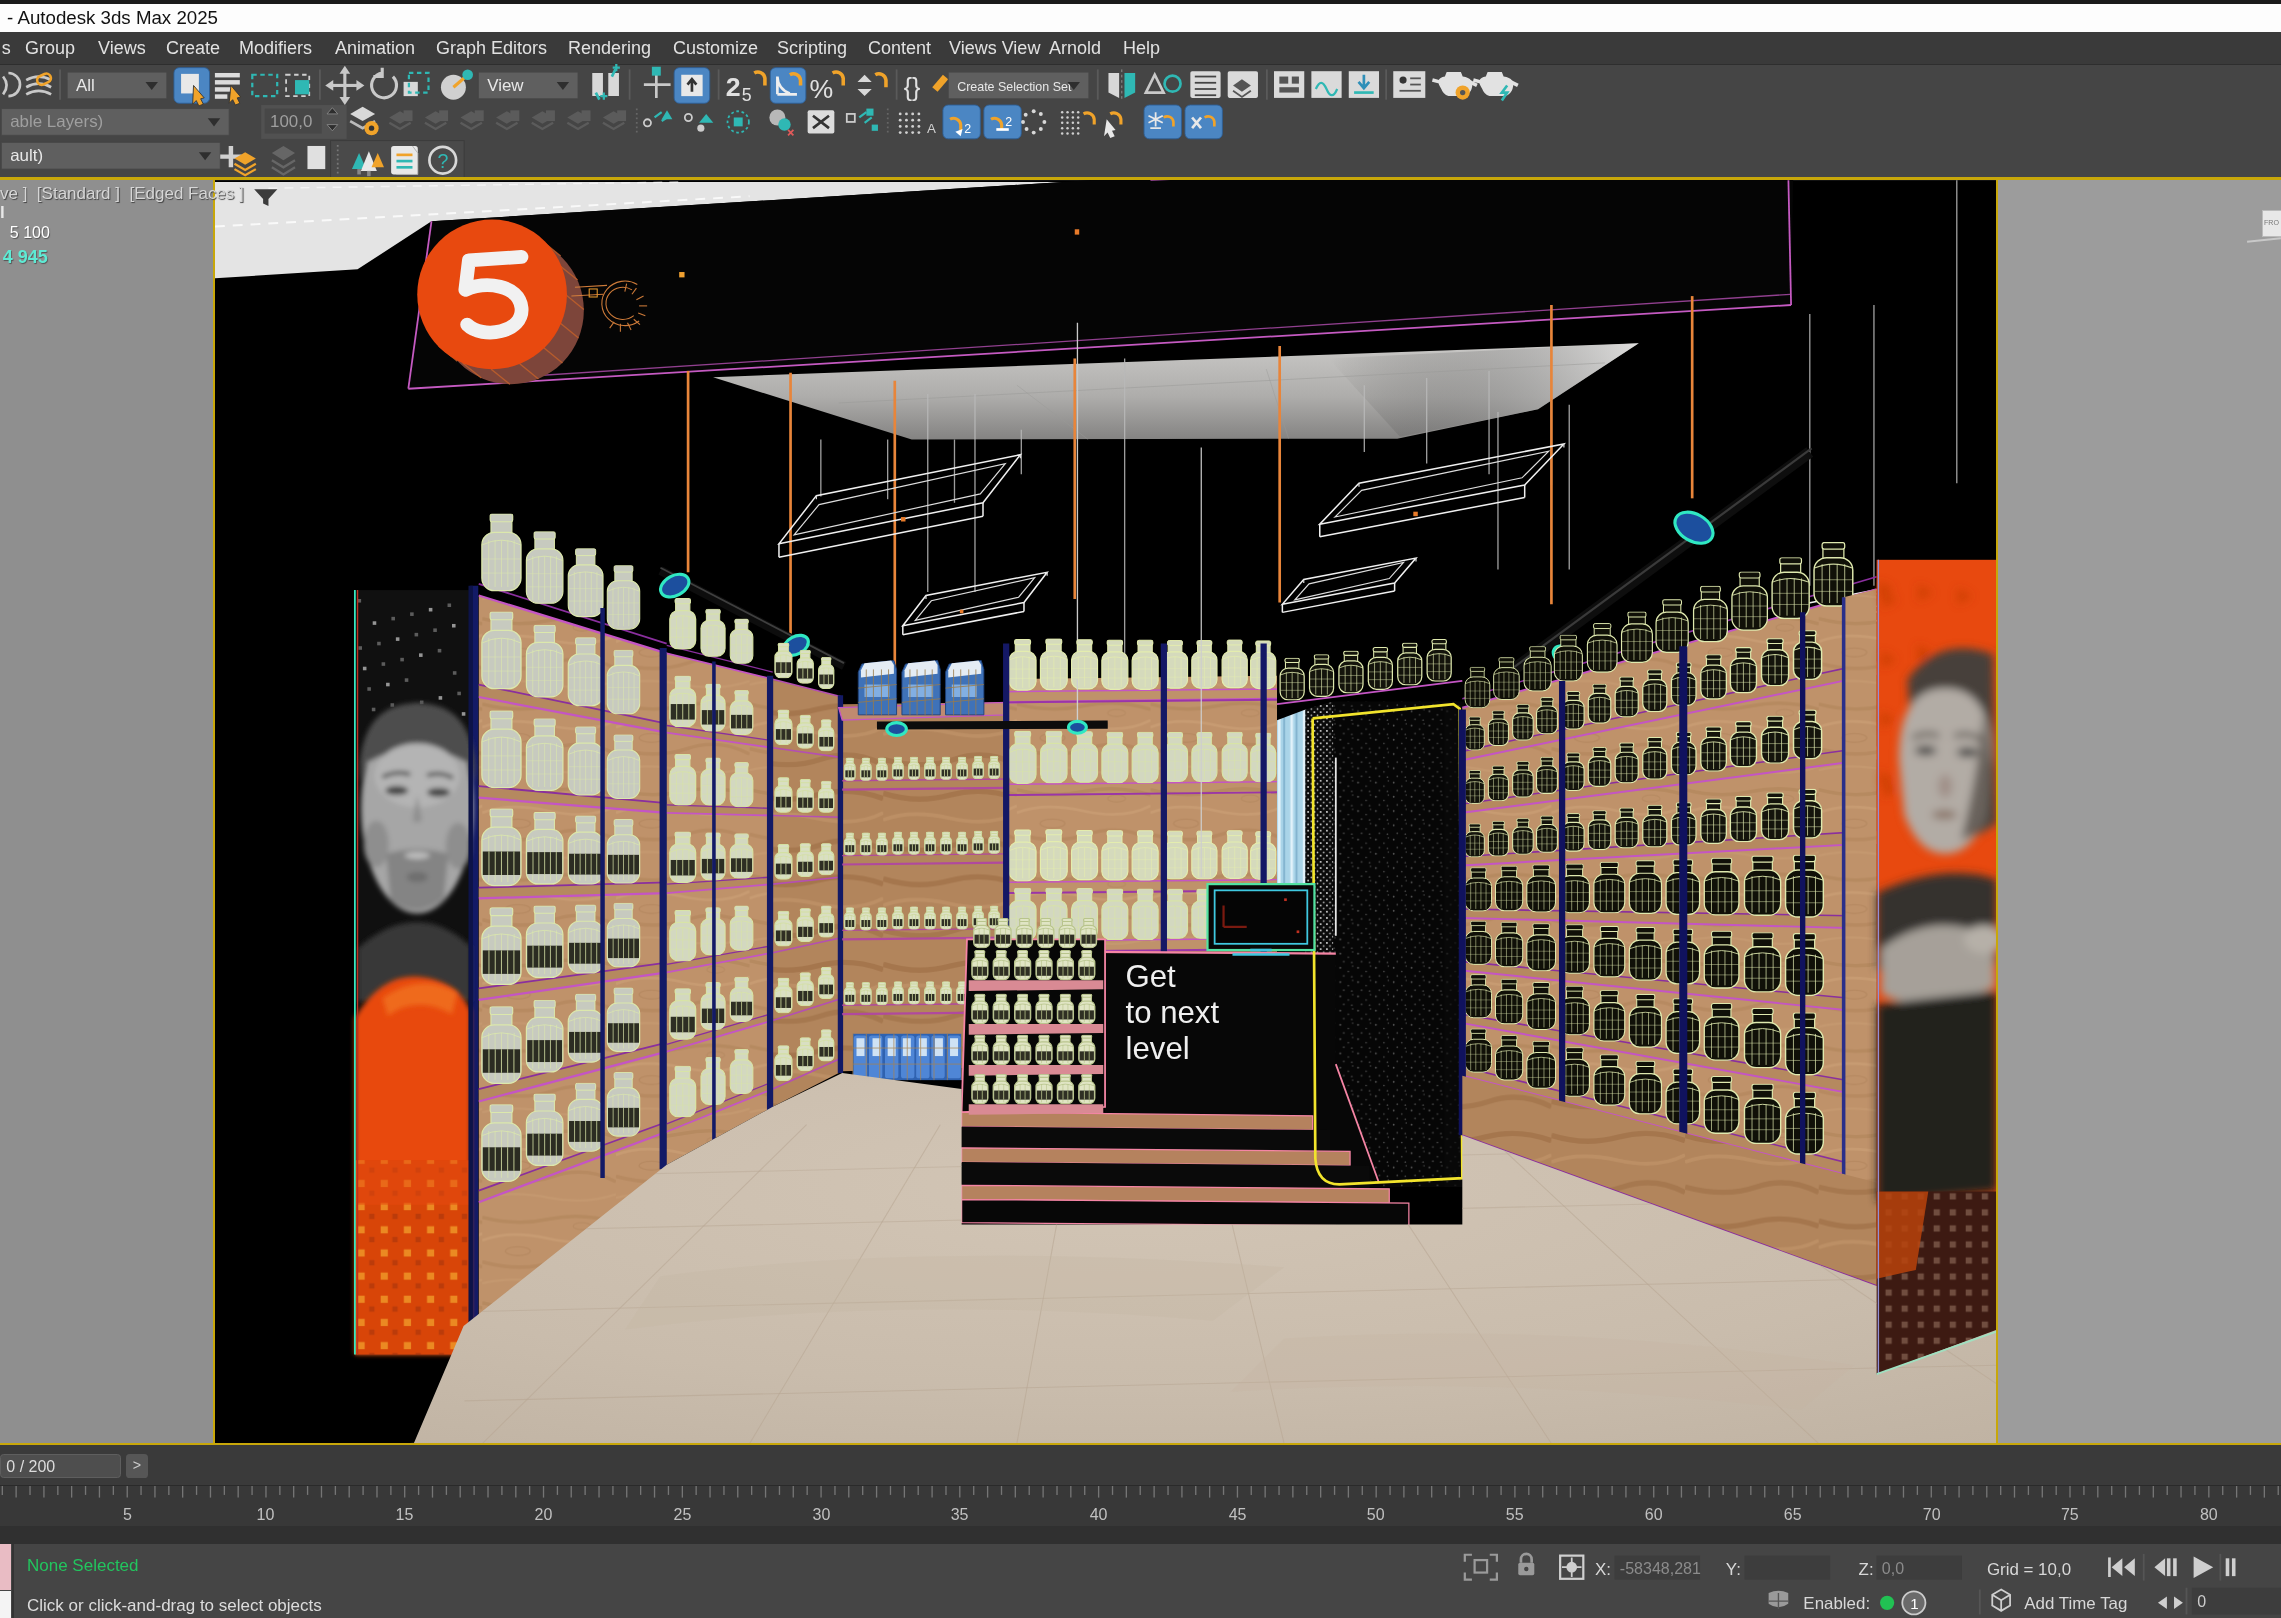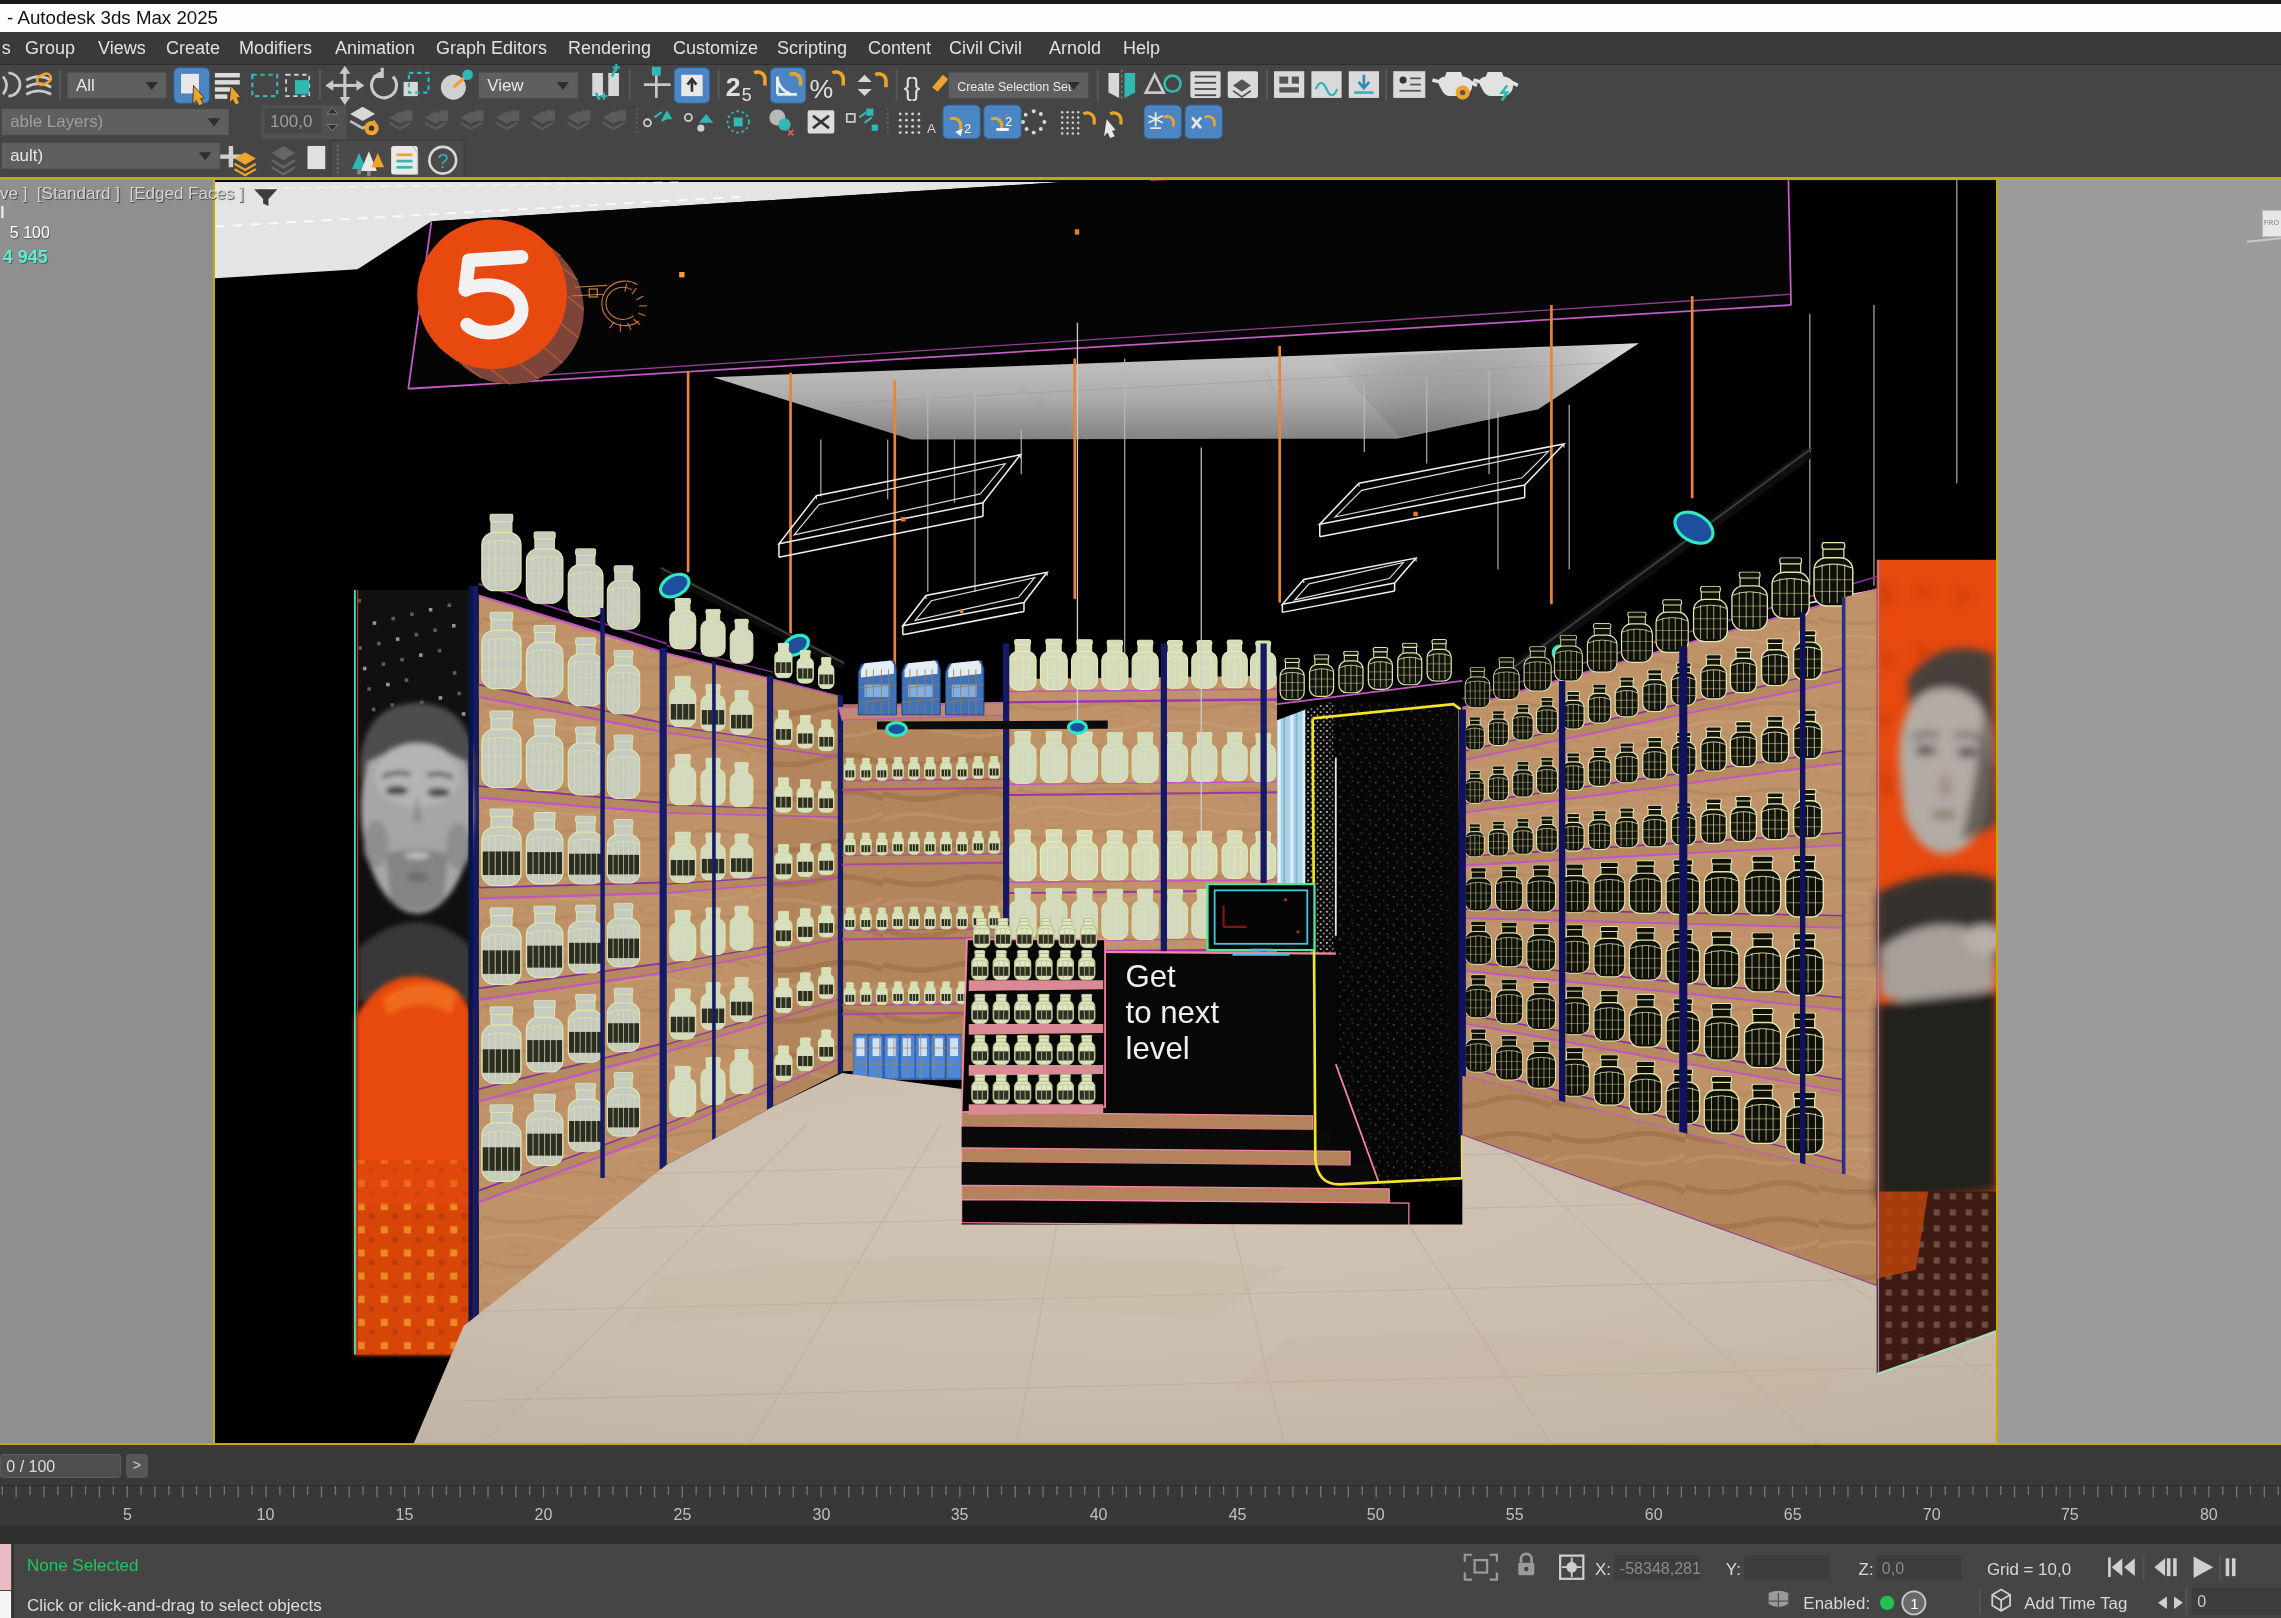--- a/index.html
+++ b/index.html
@@ -12,21 +12,21 @@
       <span style="position:absolute;left:25px;top:0">Group</span>
       <span style="position:absolute;left:98px;top:0">Views</span>
       <span style="position:absolute;left:166px;top:0">Create</span>
       <span style="position:absolute;left:239px;top:0">Modifiers</span>
       <span style="position:absolute;left:335px;top:0">Animation</span>
       <span style="position:absolute;left:436px;top:0">Graph Editors</span>
       <span style="position:absolute;left:568px;top:0">Rendering</span>
       <span style="position:absolute;left:673px;top:0">Customize</span>
       <span style="position:absolute;left:777px;top:0">Scripting</span>
       <span style="position:absolute;left:868px;top:0">Content</span>
-      <span style="position:absolute;left:949px;top:0">Civil Civil</span>
+      <span style="position:absolute;left:949px;top:0">Views View</span>
       <span style="position:absolute;left:1049px;top:0">Arnold</span>
       <span style="position:absolute;left:1123px;top:0">Help</span>
     </div>
     <div style="position:absolute;left:0;top:64px;width:2281px;height:114px;background:#454545;border-top:0.9px solid #2e2e2e"></div>
     <svg width="2281" height="178" viewBox="0 0 2560 200" style="position:absolute;left:0;top:0" font-family="Liberation Sans, sans-serif">
       <path d="M2,86 q8,10 0,20 M8,82 a10,10 0 0 1 0,26" stroke="#c9c9c9" stroke-width="3" fill="none"></path>
       <path d="M28,90 q14,-8 28,0 M28,98 q14,-8 28,0 M28,106 q14,-8 28,0" stroke="#c9c9c9" stroke-width="3" fill="none"></path>
       <rect x="40" y="84" width="16" height="10" rx="5" fill="none" stroke="#f0a32a" stroke-width="3" transform="rotate(-25 48 89)"></rect>
       <line x1="66" y1="78" x2="66" y2="112" stroke="#5a5a5a" stroke-width="2"></line>
       <rect x="74" y="81" width="112" height="30" fill="#5f5f5f" stroke="#474747"></rect>
@@ -1229,21 +1229,21 @@
     <div style="position:absolute;left:213px;top:180px;width:1.8px;height:1263px;background:#c8a70a"></div>
     <div style="position:absolute;left:1996px;top:180px;width:1.8px;height:1263px;background:#c8a70a"></div>
     <div style="position:absolute;left:0px;top:184px;color:#d6d6d6;font-size:17px;white-space:nowrap;text-shadow:0.9px 0.9px 0.9px #444">ve ]&nbsp; [Standard ]&nbsp; [Edged Faces ]</div>
     <div style="position:absolute;left:0px;top:203px;color:#e8e8e8;font-size:17px;font-weight:bold">l</div>
     <div style="position:absolute;left:9.8px;top:224px;color:#fff;font-size:16px;font-weight:normal;text-shadow:0.9px 0.9px 0.9px #555">5 100</div>
     <div style="position:absolute;left:2.7px;top:247px;color:#5eead4;font-size:18px;font-weight:bold;text-shadow:0.9px 0.9px 0.9px #555">4 945</div>
     <div style="position:absolute;left:2262px;top:210px;width:19.6px;height:27px;background:#e8e8e8;border:0.9px solid #bbb"></div>
     <div style="position:absolute;left:2264px;top:219px;color:#777;font-size:7.1px">FRO</div>
     <div style="position:absolute;left:2247px;top:239px;width:34px;height:1.8px;background:#c8c8c8;transform:rotate(-6deg)"></div>
     <div style="position:absolute;left:0;top:1445px;width:2281px;height:40px;background:#3a3a3a"></div>
-    <div style="position:absolute;left:0;top:1454px;width:121px;height:24px;background:#4e4e4e;border:0.9px solid #5e5e5e;border-radius:3.6px;color:#dcdcdc;font-size:16px;line-height:23px;padding-left:5.3px">0 / 100</div>
+    <div style="position:absolute;left:0;top:1454px;width:121px;height:24px;background:#4e4e4e;border:0.9px solid #5e5e5e;border-radius:3.6px;color:#dcdcdc;font-size:16px;line-height:23px;padding-left:5.3px">0 / 200</div>
     <div style="position:absolute;left:126px;top:1454px;width:22px;height:24px;background:#565656;border-radius:3.6px;color:#ccc;font-size:14.3px;text-align:center;line-height:23px">&gt;</div>
     <div style="position:absolute;left:0;top:1485px;width:2281px;height:41px;background:#383838;border-top:0.9px solid #2a2a2a"><svg width="2281" height="41" font-family="Liberation Sans, sans-serif" viewBox="0 0 2560 46">
         <line x1="-13.0" y1="0" x2="-13.0" y2="13" stroke="#757575" stroke-width="1.5"></line>
         <line x1="2.6" y1="0" x2="2.6" y2="10" stroke="#757575" stroke-width="1.5"></line>
         <line x1="18.1" y1="0" x2="18.1" y2="13" stroke="#757575" stroke-width="1.5"></line>
         <line x1="33.7" y1="0" x2="33.7" y2="10" stroke="#757575" stroke-width="1.5"></line>
         <line x1="49.3" y1="0" x2="49.3" y2="13" stroke="#757575" stroke-width="1.5"></line>
         <line x1="64.9" y1="0" x2="64.9" y2="10" stroke="#757575" stroke-width="1.5"></line>
         <line x1="80.4" y1="0" x2="80.4" y2="13" stroke="#757575" stroke-width="1.5"></line>
         <line x1="96.0" y1="0" x2="96.0" y2="10" stroke="#757575" stroke-width="1.5"></line>

